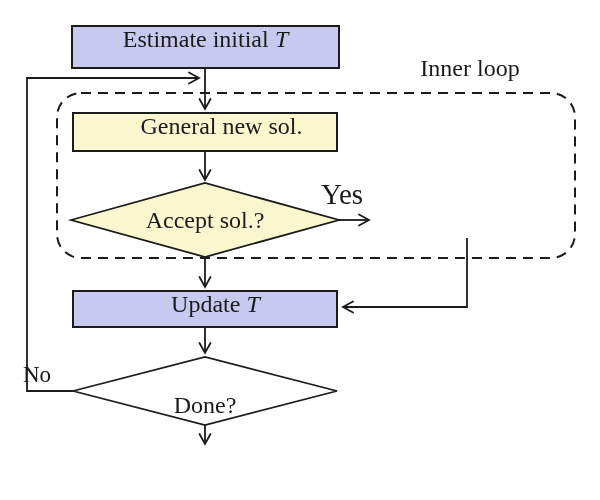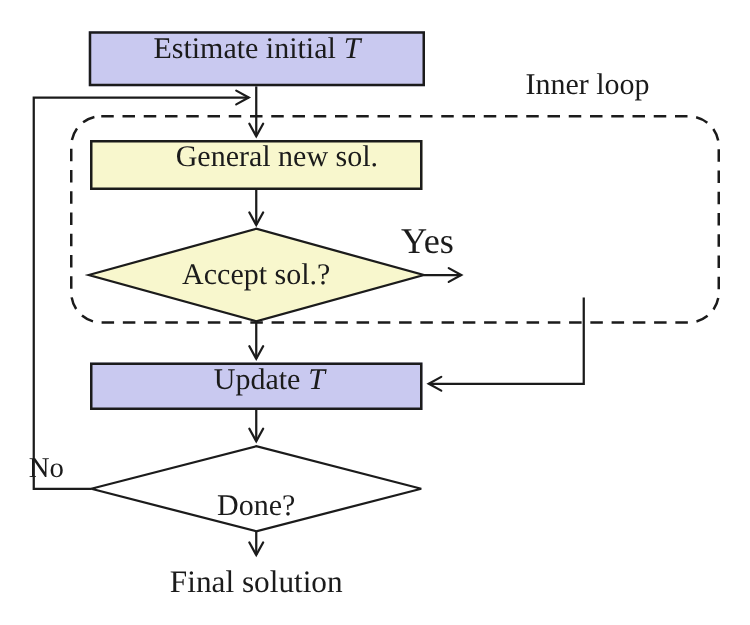--- a/index.html
+++ b/index.html
@@ -92,18 +92,17 @@
   </div>
 
 
   <div class="node node-update" style="background: rgb(201, 201, 240); padding-left: 21px;">
     <span>Update</span>
     <span class="var">T</span>
   </div>
 
   <div class="floating lbl-accept">Accept sol.?</div>
   <div class="floating lbl-done">Done?</div>
-  <div class="floating lbl-final">Final solution</div>
   <div class="floating lbl-innerloop">Inner loop</div>
   <div class="floating lbl-yes">Yes</div>
   <div class="floating lbl-no">No</div>
 
 </div>
 
 </body></html>

